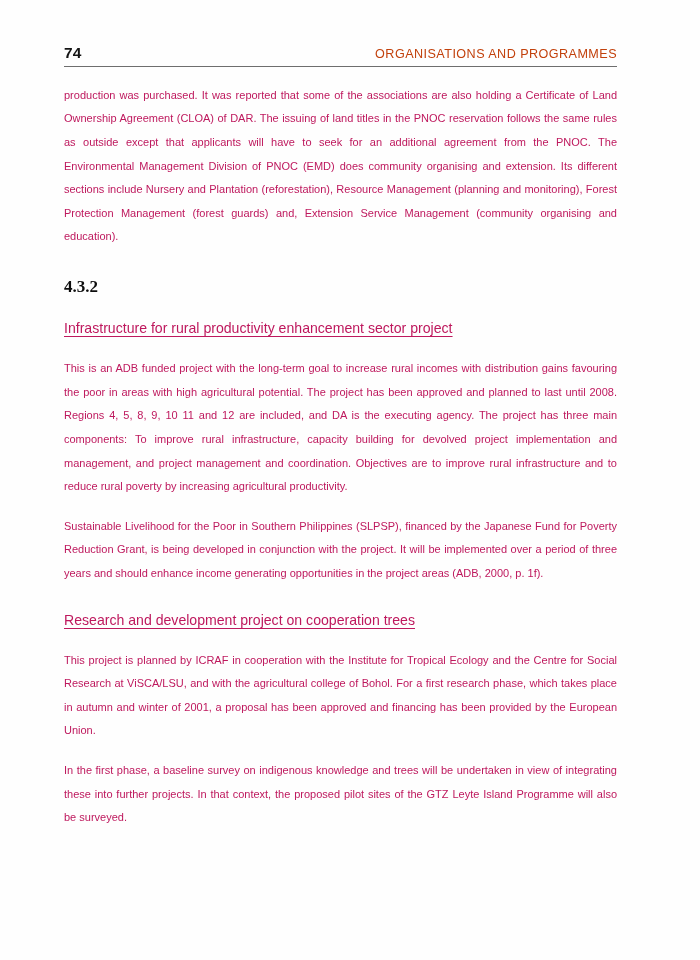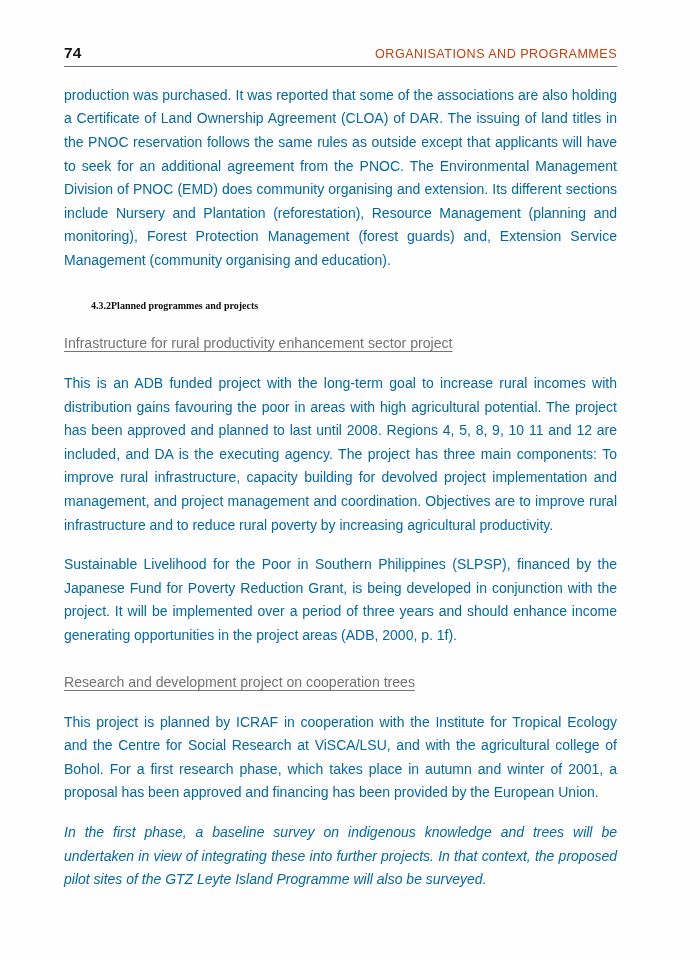--- a/index.html
+++ b/index.html
@@ -58,59 +58,57 @@
     white-space: nowrap;
   }
 
   
   .body-block {
     margin-top: 17px;
   }
   p.para {
     margin: 0 0 16px 0;
     font-family: "Liberation Sans", sans-serif;
-    font-size: 14px;
+    font-size: 11px;
     line-height: 23.6px;
     text-align: justify;
     text-justify: inter-word;
-    color: #0369a1;
+    color: #be185d;
     hyphens: manual;
   }
   p.para:last-child {
     margin-bottom: 16px;
-    font-style: italic;
   }
 
   
   .section-heading {
     margin: 27px 0 21px 0;
     font-family: "Liberation Serif", serif;
     font-weight: 700;
-    font-size: 10px;
+    font-size: 17px;
     line-height: 1.25;
     color: #0d0d0d;
     display: flex;
     align-items: baseline;
-    text-align: right;
   }
   .section-heading .sec-num {
     min-width: 47px;
     display: inline-block;
   }
   .section-heading .sec-title {
     display: inline-block;
   }
 
   
   .sub-heading {
     margin: 0 0 18px 0;
     font-family: "Liberation Sans", sans-serif;
     font-size: 14.1px;
     line-height: 21px;
-    color: #737373;
+    color: #be185d;
     text-align: left;
   }
   .sub-heading span.u {
     text-decoration: underline;
     text-underline-offset: 2.5px;
     text-decoration-thickness: 1.1px;
   }
 
   .gap-before-sub {
     margin-top: 24px;
@@ -126,21 +124,20 @@
       <div class="header-folio">74</div>
       <div class="header-title">ORGANISATIONS AND PROGRAMMES</div>
     </div>
 
     <div class="body-block">
 
       <p class="para">production was purchased. It was reported that some of the associations are also holding a Certificate of Land Ownership Agreement (CLOA) of DAR. The issuing of land titles in the PNOC reservation follows the same rules as outside except that applicants will have to seek for an additional agreement from the PNOC. The Environmental Management Division of PNOC (EMD) does community organising and extension. Its different sections include Nursery and Plantation (reforestation), Resource Management (planning and monitoring), Forest Protection Management (forest guards) and, Extension Service Management (community organising and education).</p>
 
       <div class="section-heading">
         <span class="sec-num">4.3.2</span>
-        <span class="sec-title">Planned programmes and projects</span>
       </div>
 
       <div class="sub-heading">
         <span class="u">Infrastructure for rural productivity enhancement sector project</span>
       </div>
 
       <p class="para">This is an ADB funded project with the long-term goal to increase rural incomes with distribution gains favouring the poor in areas with high agricultural potential. The project has been approved and planned to last until 2008. Regions 4, 5, 8, 9, 10 11 and 12 are included, and DA is the executing agency. The project has three main components: To improve rural infrastructure, capacity building for devolved project implementation and management, and project management and coordination. Objectives are to improve rural infrastructure and to reduce rural poverty by increasing agricultural productivity.</p>
 
       <p class="para">Sustainable Livelihood for the Poor in Southern Philippines (SLPSP), financed by the Japanese Fund for Poverty Reduction Grant, is being developed in conjunction with the project. It will be implemented over a period of three years and should enhance income generating opportunities in the project areas (ADB, 2000, p. 1f).</p>
 

